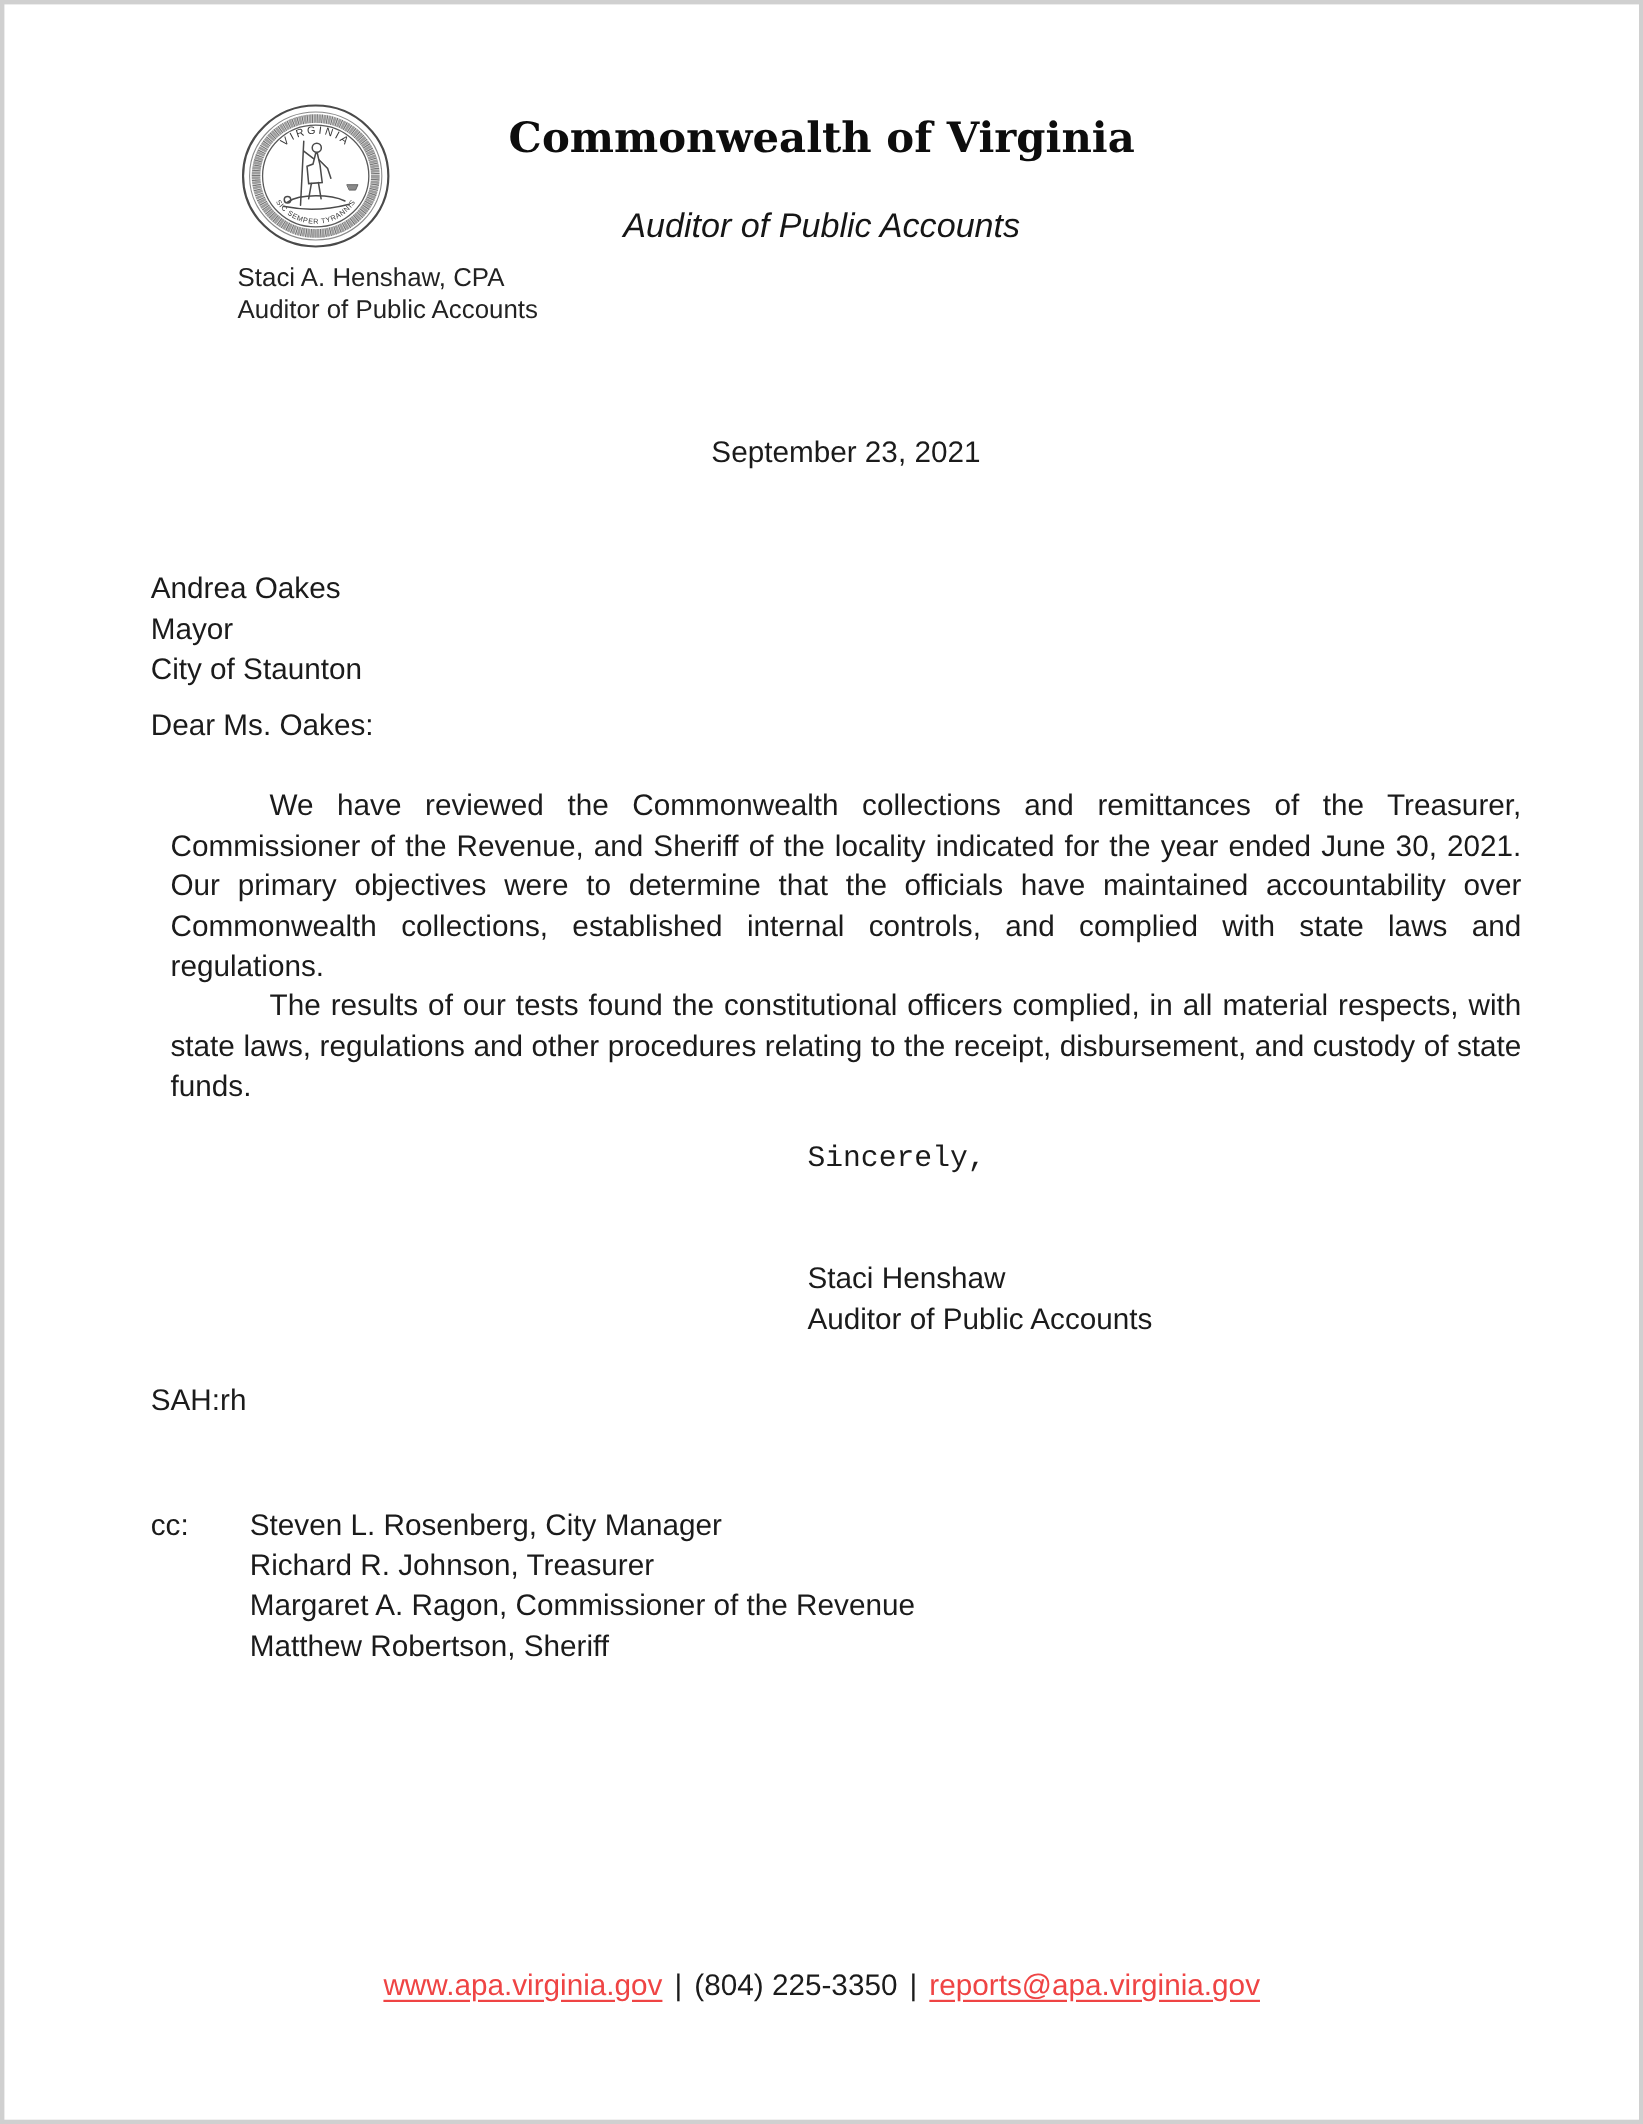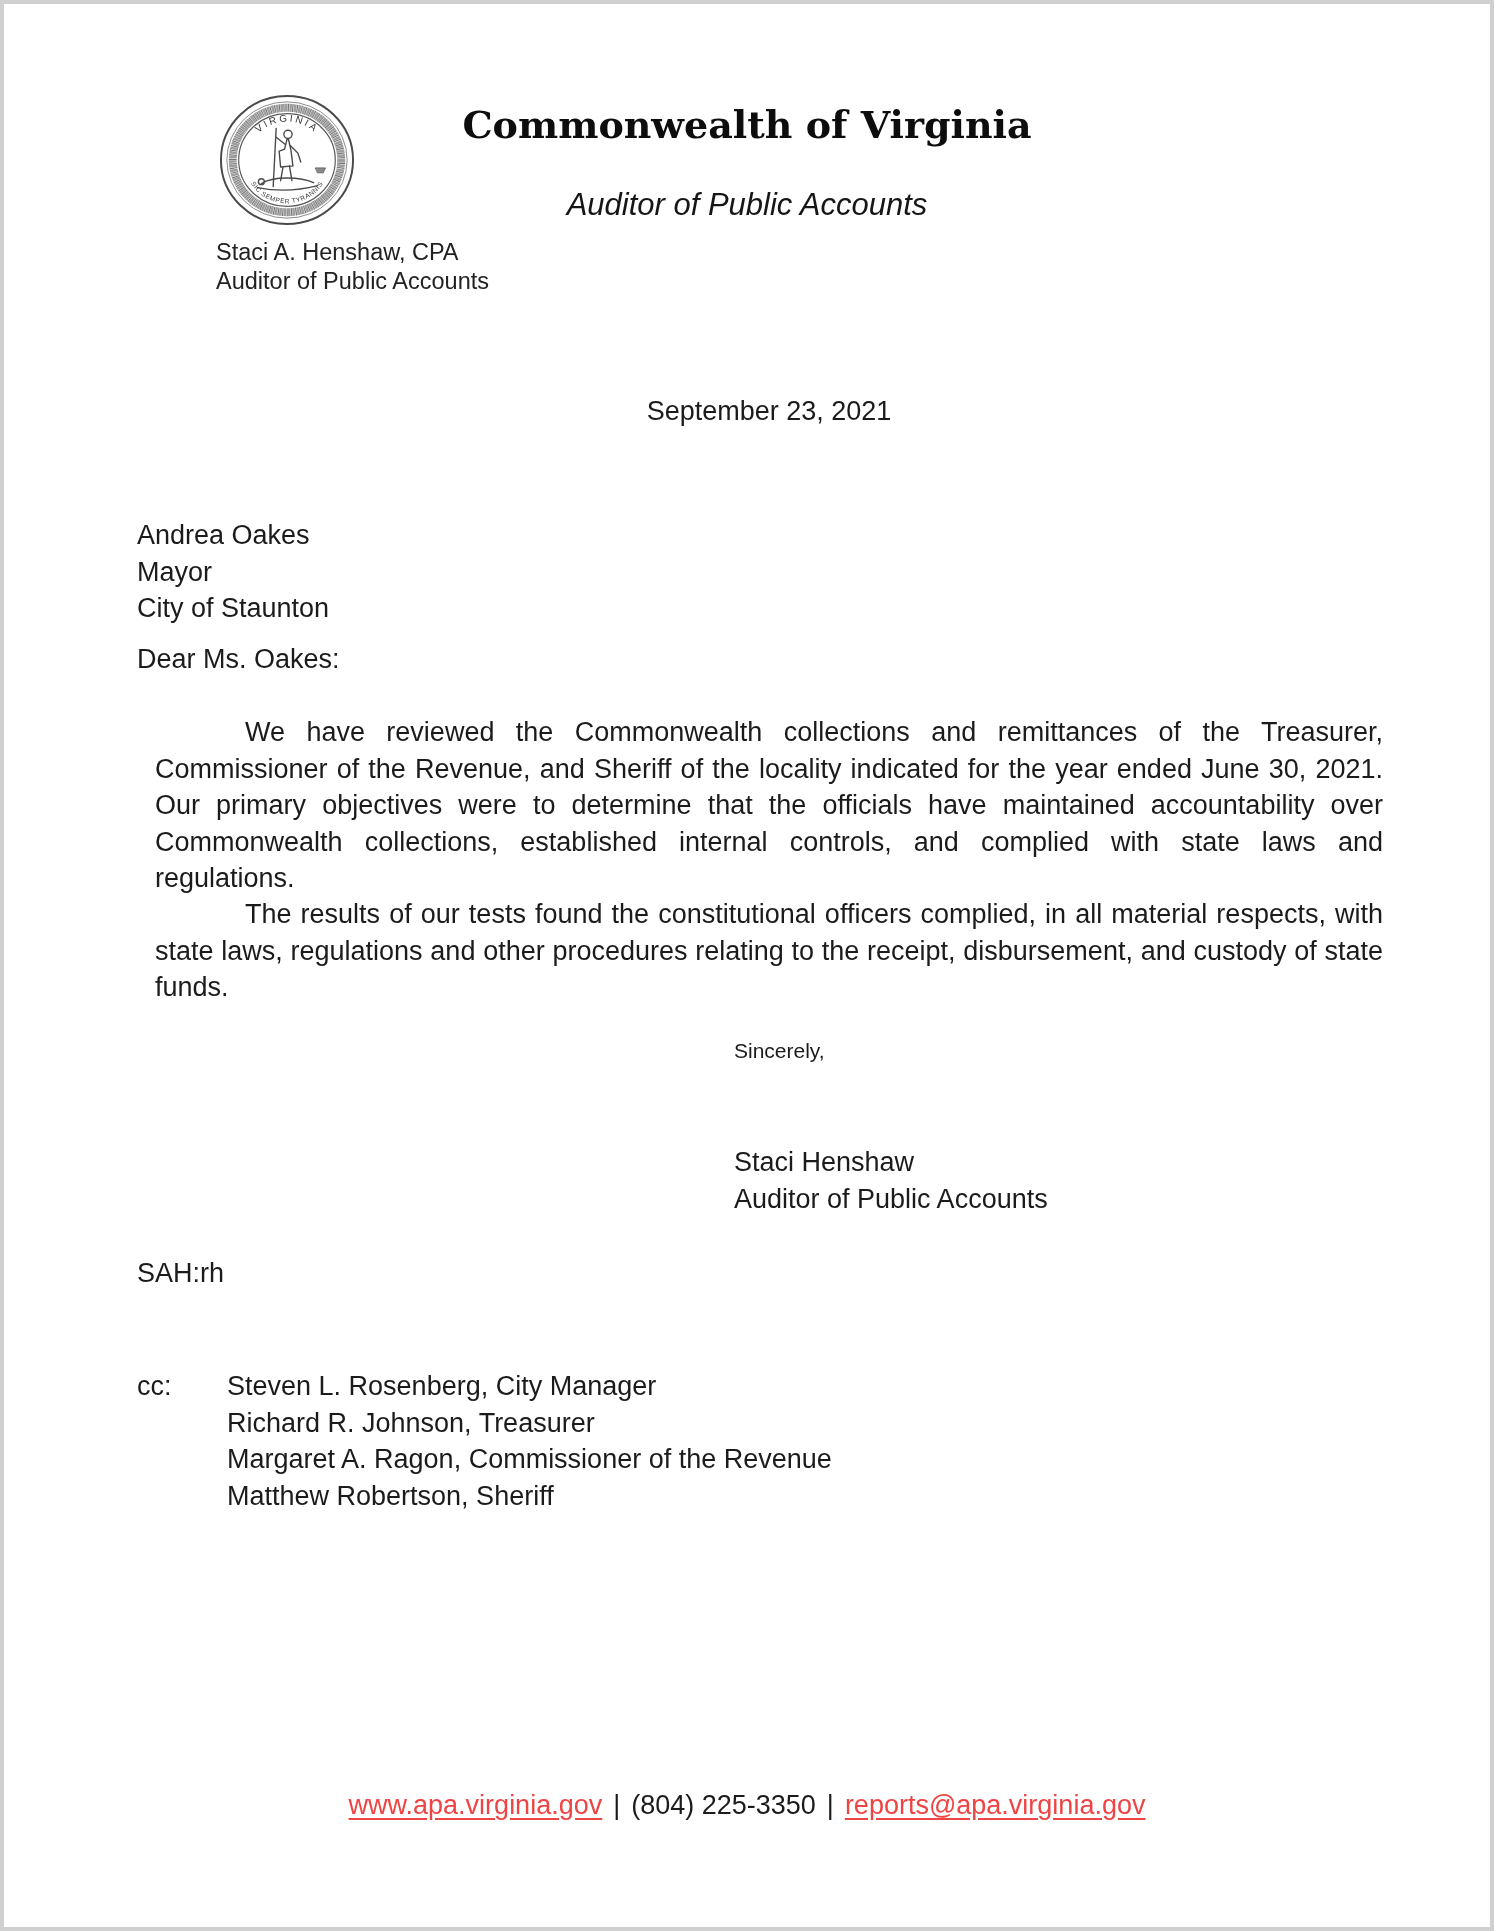--- a/index.html
+++ b/index.html
@@ -96,21 +96,22 @@
     text-indent: 90px;
     margin-left: 18px;
   }
   .para-1 { top: 710px; }
   .para-2 { top: 892px; }
 
   .closing {
     position: absolute;
     left: 730px;
     top: 1035px;
-    font-size: 21px;
+    font-size: 27px;
+    font-family: Liberation Mono, monospace;
   }
   .signature-block {
     position: absolute;
     left: 730px;
     top: 1140px;
     font-size: 27px;
     line-height: 36.5px;
   }
   .reference-initials {
     position: absolute;

